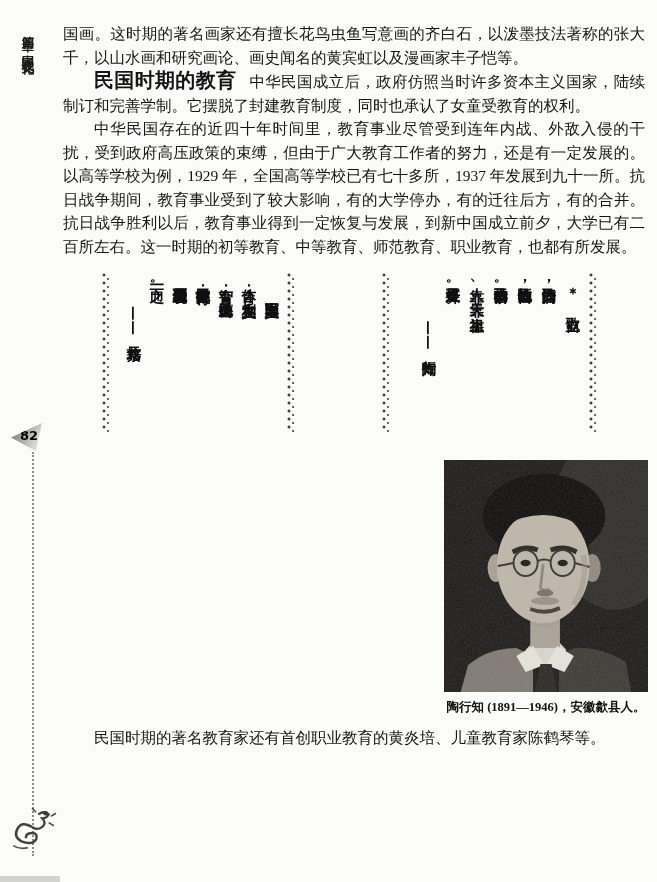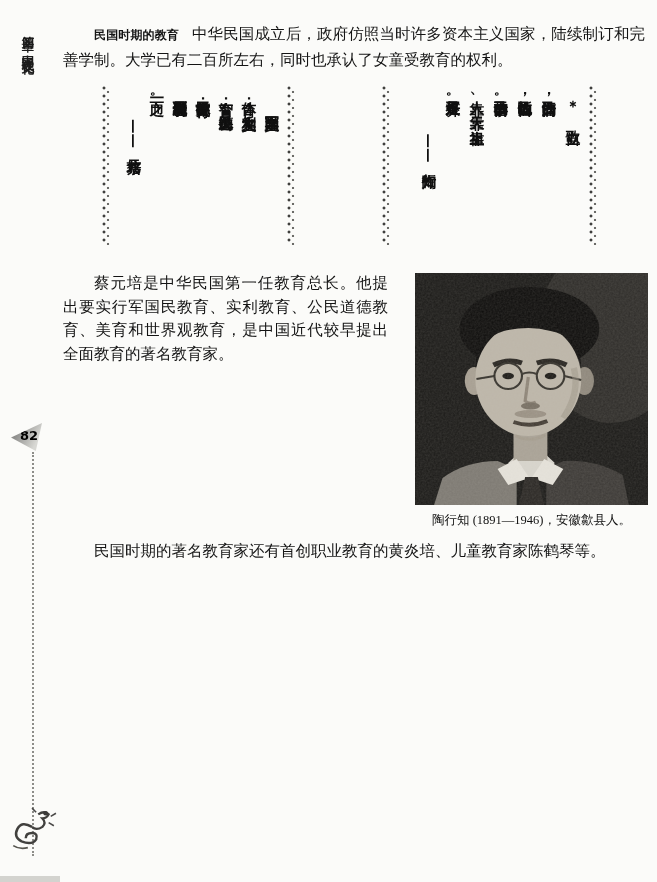--- a/index.html
+++ b/index.html
@@ -34,21 +34,21 @@
   .corner-strip{position:absolute;left:0;bottom:0;width:60px;height:6px;background:#d3d3cf;}
   
   .main{position:absolute;left:63px;top:0;width:582px;padding-top:22px;}
   .body-p{
     margin:0;font-size:15.5px;line-height:23.5px;
     text-align:justify;text-indent:2em;color:#141414;
   }
   .no-indent{text-indent:0;}
   .run-in{
     font-family:"DejaVu Sans","Liberation Sans",sans-serif;
-    font-weight:700;font-size:12px;margin-right:13px;
+    font-weight:700;font-size:20px;margin-right:13px;
   }
   
   .quote-row{position:relative;height:170px;margin:8px 0 22px 0;}
   .quote-box{position:absolute;top:6px;height:160px;display:flex;}
   .quote-box.cai{left:39px;width:193px;}
   .quote-box.tao{left:319px;width:215px;}
   .orn{
     width:8px;height:100%;
     background-image:
       radial-gradient(circle at 2px 3px,#3f3f3d 1.1px,rgba(0,0,0,0) 1.8px),
@@ -57,21 +57,21 @@
   }
   .vtext{
     flex:1;writing-mode:vertical-rl;text-orientation:mixed;
     white-space:pre-line;text-align:start;
     font-family:"DejaVu Sans","Liberation Sans",sans-serif;
     font-weight:600;color:#101010;padding:5px 4px;
   }
   .tao-text{font-size:14.5px;line-height:24px;}
   .cai-text{font-size:14.5px;line-height:23px;}
   
-  .photo-float{float:right;width:233px;margin:2px -3px 10px 27px;}
+  .photo-float{float:right;width:204px;margin:2px -3px 10px 27px;font-weight:bold;}
   .photo{height:232px;background:#181816;line-height:0;}
   .photo svg{width:100%;height:100%;}
   .caption{
     font-size:12.5px;line-height:17px;margin-top:7px;
     text-align:center;text-indent:0;color:#111;
   }
   .clear{clear:both;margin-top:6px;}
 </style>
 </head>
 <body>
@@ -93,24 +93,26 @@
       <circle cx="37" cy="7" r="2.2" fill="#3a3938"></circle>
       <path d="M6,38 Q12,42 20,40" stroke="#56554f" stroke-width="1.6" fill="none"></path>
       <path d="M28,6 L24,2 M42,10 L47,7 M40,16 L45,19" stroke="#4a4948" stroke-width="1.5"></path>
     </svg>
   </div>
 
   <div class="corner-strip"></div>
 
   <div class="main">
 
+    <p class="body-p no-indent">国画。这时期的著名画家还有擅长花鸟虫鱼写意画的齐白石，以泼墨技法著称的张大千，以山水画和研究画论、画史闻名的黄宾虹以及漫画家丰子恺等。</p>
 
 
-    <p class="body-p"><b class="run-in">民国时期的教育</b><span>中华民国成立后，政府仿照当时许多资本主义国家，陆续制订和完善学制。大学已有二百所左右，同时也承认了女童受教育的权利。</span></p>
+    <p class="body-p"><b class="run-in">民国时期的教育</b><span>中华民国成立后，政府仿照当时许多资本主义国家，陆续制订和完善学制。它摆脱了封建教育制度，同时也承认了女童受教育的权利。</span></p>
 
+    <p class="body-p">中华民国存在的近四十年时间里，教育事业尽管受到连年内战、外敌入侵的干扰，受到政府高压政策的束缚，但由于广大教育工作者的努力，还是有一定发展的。以高等学校为例，1929 年，全国高等学校已有七十多所，1937 年发展到九十一所。抗日战争期间，教育事业受到了较大影响，有的大学停办，有的迁往后方，有的合并。抗日战争胜利以后，教育事业得到一定恢复与发展，到新中国成立前夕，大学已有二百所左右。这一时期的初等教育、中等教育、师范教育、职业教育，也都有所发展。</p>
 
     <div class="quote-row">
       <div class="quote-box cai">
         <div class="orn"></div>
         <div class="vtext cai-text">　军国民主义为
 体育；实利主义为
 智育；公民道德及
 美育皆毗于德育；
 而世界观则统三者
 而一之。
@@ -167,19 +169,18 @@
           <ellipse cx="109" cy="141" rx="15" ry="4" fill="#9a9184"></ellipse>
           <path d="M93,149 Q109,155 125,148" stroke="#423b33" stroke-width="4" fill="none"></path>
           <path d="M95,163 Q109,170 123,162" stroke="#a59d8f" stroke-width="3" fill="none"></path>
           <path d="M150,95 Q156,120 140,145" stroke="#9c9486" stroke-width="6" fill="none" opacity="0.5"></path>
           <rect width="220" height="232" filter="url(#grain)" opacity="0.18"></rect>
         </svg>
       </div>
       <div class="caption">陶行知 (1891—1946)，安徽歙县人。</div>
     </div>
 
-    <p class="body-p">蔡元培是中华民国第一任教育总长。他提出要实行军国民教育、实利教育、公民道德教育、美育和世界观教育，是中国近代较早提出全面教育的著名教育家。</p>
 
 
     <p class="body-p clear">民国时期的著名教育家还有首创职业教育的黄炎培、儿童教育家陈鹤琴等。</p>
 
   </div>
 </div>
 
 </body></html>

